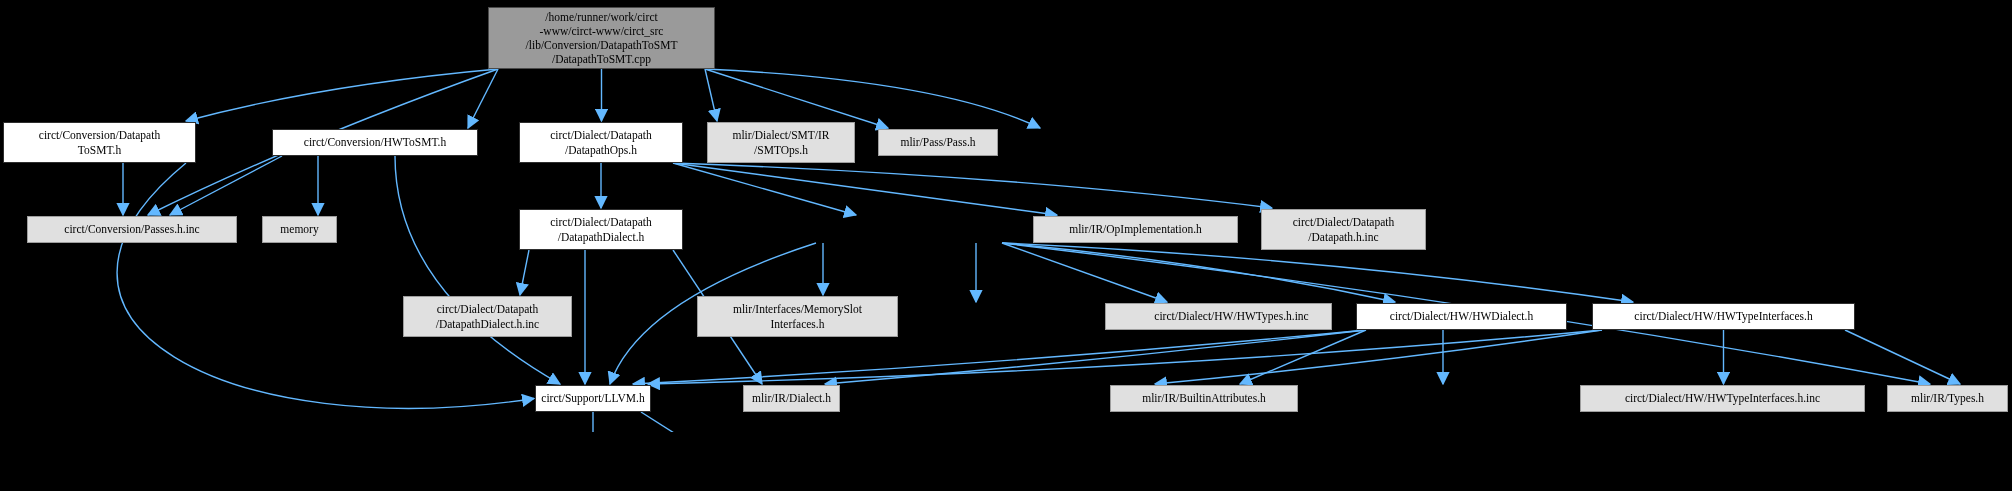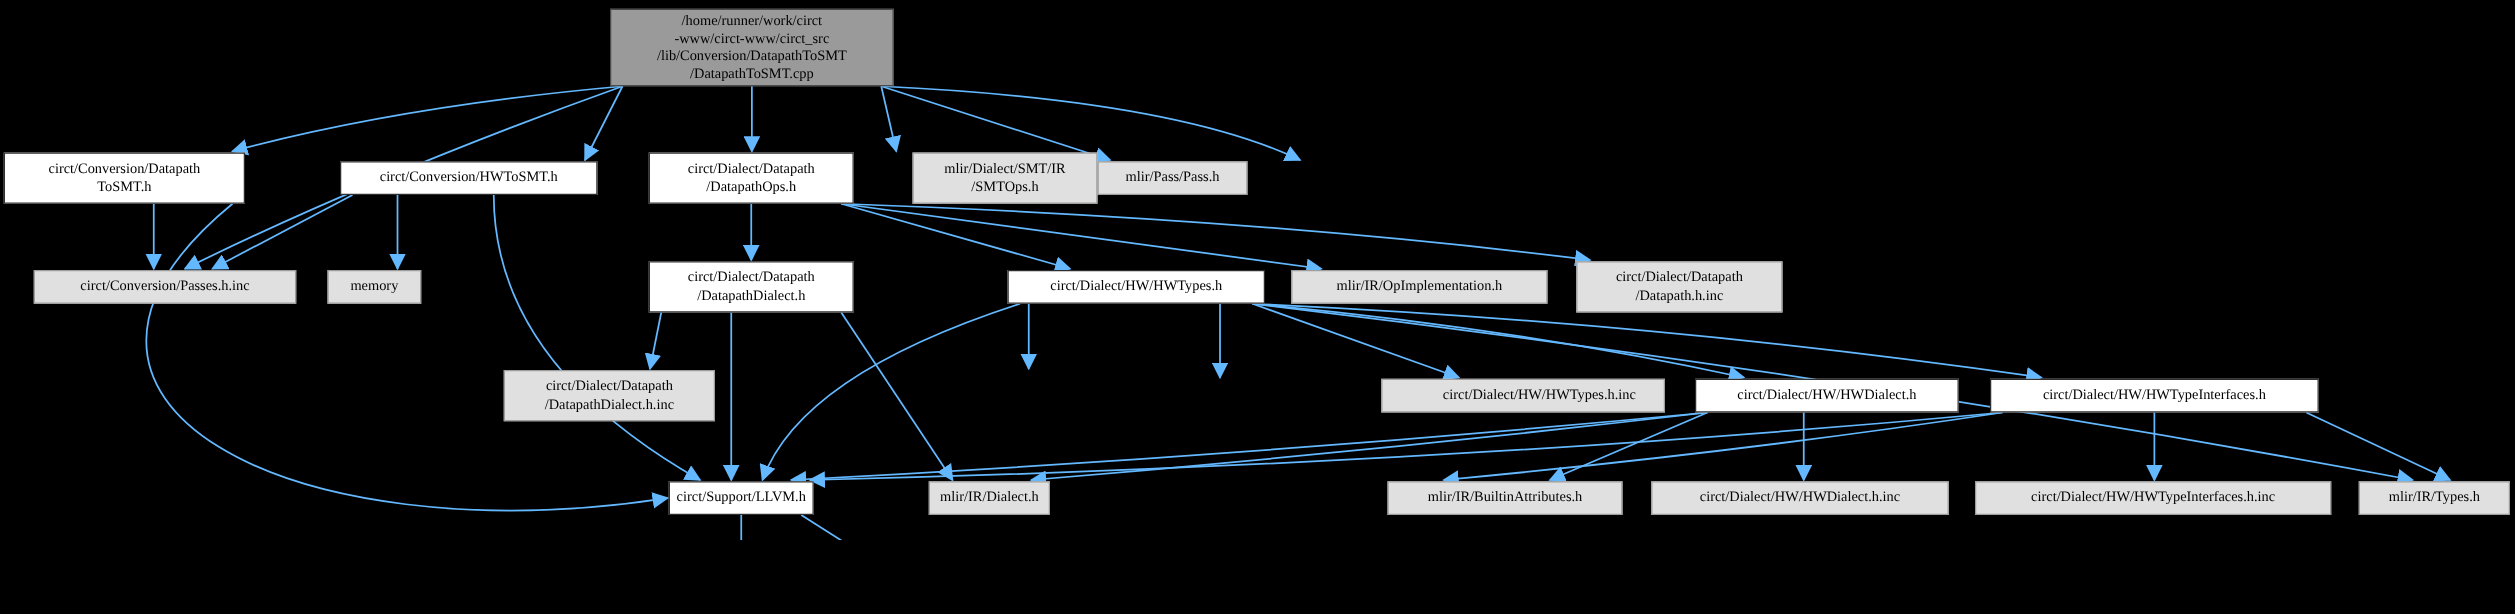--- a/index.html
+++ b/index.html
@@ -64,36 +64,36 @@
   </svg>
 <div class="node main" style="left: 488px; top: 7px; width: 227px; height: 62px;">/home/runner/work/circt
 -www/circt-www/circt_src
 /lib/Conversion/DatapathToSMT
 /DatapathToSMT.cpp</div>
     <div class="node internal" style="left: 3px; top: 122px; width: 193px; height: 41px;">circt/Conversion/Datapath
 ToSMT.h</div>
     <div class="node internal" style="left: 272px; top: 129px; width: 206px; height: 27px;">circt/Conversion/HWToSMT.h</div>
     <div class="node internal" style="left: 519px; top: 122px; width: 164px; height: 41px;">circt/Dialect/Datapath
 /DatapathOps.h</div>
-    <div class="node external" style="left: 730px; top: 122px; width: 148px; height: 41px;">mlir/Dialect/SMT/IR
+    <div class="node external" style="left: 707px; top: 122px; width: 148px; height: 41px;">mlir/Dialect/SMT/IR
 /SMTOps.h</div>
     <div class="node external" style="left: 878px; top: 129px; width: 120px; height: 27px;">mlir/Pass/Pass.h</div>
     <div class="node external" style="left: 27px; top: 216px; width: 210px; height: 27px;">circt/Conversion/Passes.h.inc</div>
     <div class="node external" style="left: 262px; top: 216px; width: 75px; height: 27px;">memory</div>
     <div class="node internal" style="left: 519px; top: 209px; width: 164px; height: 41px;">circt/Dialect/Datapath
 /DatapathDialect.h</div>
-    <div class="node internal" style="left: 806px; top: 216px; width: 206px; height: 27px;">circt/Dialect/HW/HWTypes.h</div>
     <div class="node external" style="left: 1033px; top: 216px; width: 205px; height: 27px;">mlir/IR/OpImplementation.h</div>
     <div class="node external" style="left: 1261px; top: 209px; width: 165px; height: 41px;">circt/Dialect/Datapath
 /Datapath.h.inc</div>
     <div class="node external" style="left: 403px; top: 296px; width: 169px; height: 41px;">circt/Dialect/Datapath
 /DatapathDialect.h.inc</div>
+    <div class="node external" style="left: 697px; top: 296px; width: 201px; height: 41px;">mlir/Interfaces/MemorySlot
+Interfaces.h</div>
     <div class="node external" style="left: 1105px; top: 303px; width: 227px; height: 27px; padding-left: 28px;">circt/Dialect/HW/HWTypes.h.inc</div>
     <div class="node internal" style="left: 1356px; top: 303px; width: 211px; height: 27px; text-align: right;">circt/Dialect/HW/HWDialect.h</div>
     <div class="node internal" style="left: 1592px; top: 303px; width: 263px; height: 27px;">circt/Dialect/HW/HWTypeInterfaces.h</div>
     <div class="node internal" style="left: 535px; top: 385px; width: 116px; height: 27px;">circt/Support/LLVM.h</div>
     <div class="node external" style="left: 743px; top: 385px; width: 97px; height: 27px;">mlir/IR/Dialect.h</div>
     <div class="node external" style="left: 1110px; top: 385px; width: 188px; height: 27px;">mlir/IR/BuiltinAttributes.h</div>
-    <div class="node external" style="left: 1321px; top: 385px; width: 238px; height: 27px;">circt/Dialect/HW/HWDialect.h.inc</div>
     <div class="node external" style="left: 1580px; top: 385px; width: 285px; height: 27px;">circt/Dialect/HW/HWTypeInterfaces.h.inc</div>
     <div class="node external" style="left: 1887px; top: 385px; width: 121px; height: 27px;">mlir/IR/Types.h</div>
     <div class="node external" style="left: 657px; top: 460px; width: 195px; height: 27px;">mlir/Support/LogicalResult.h</div>
   </div>
 
 </body></html>

